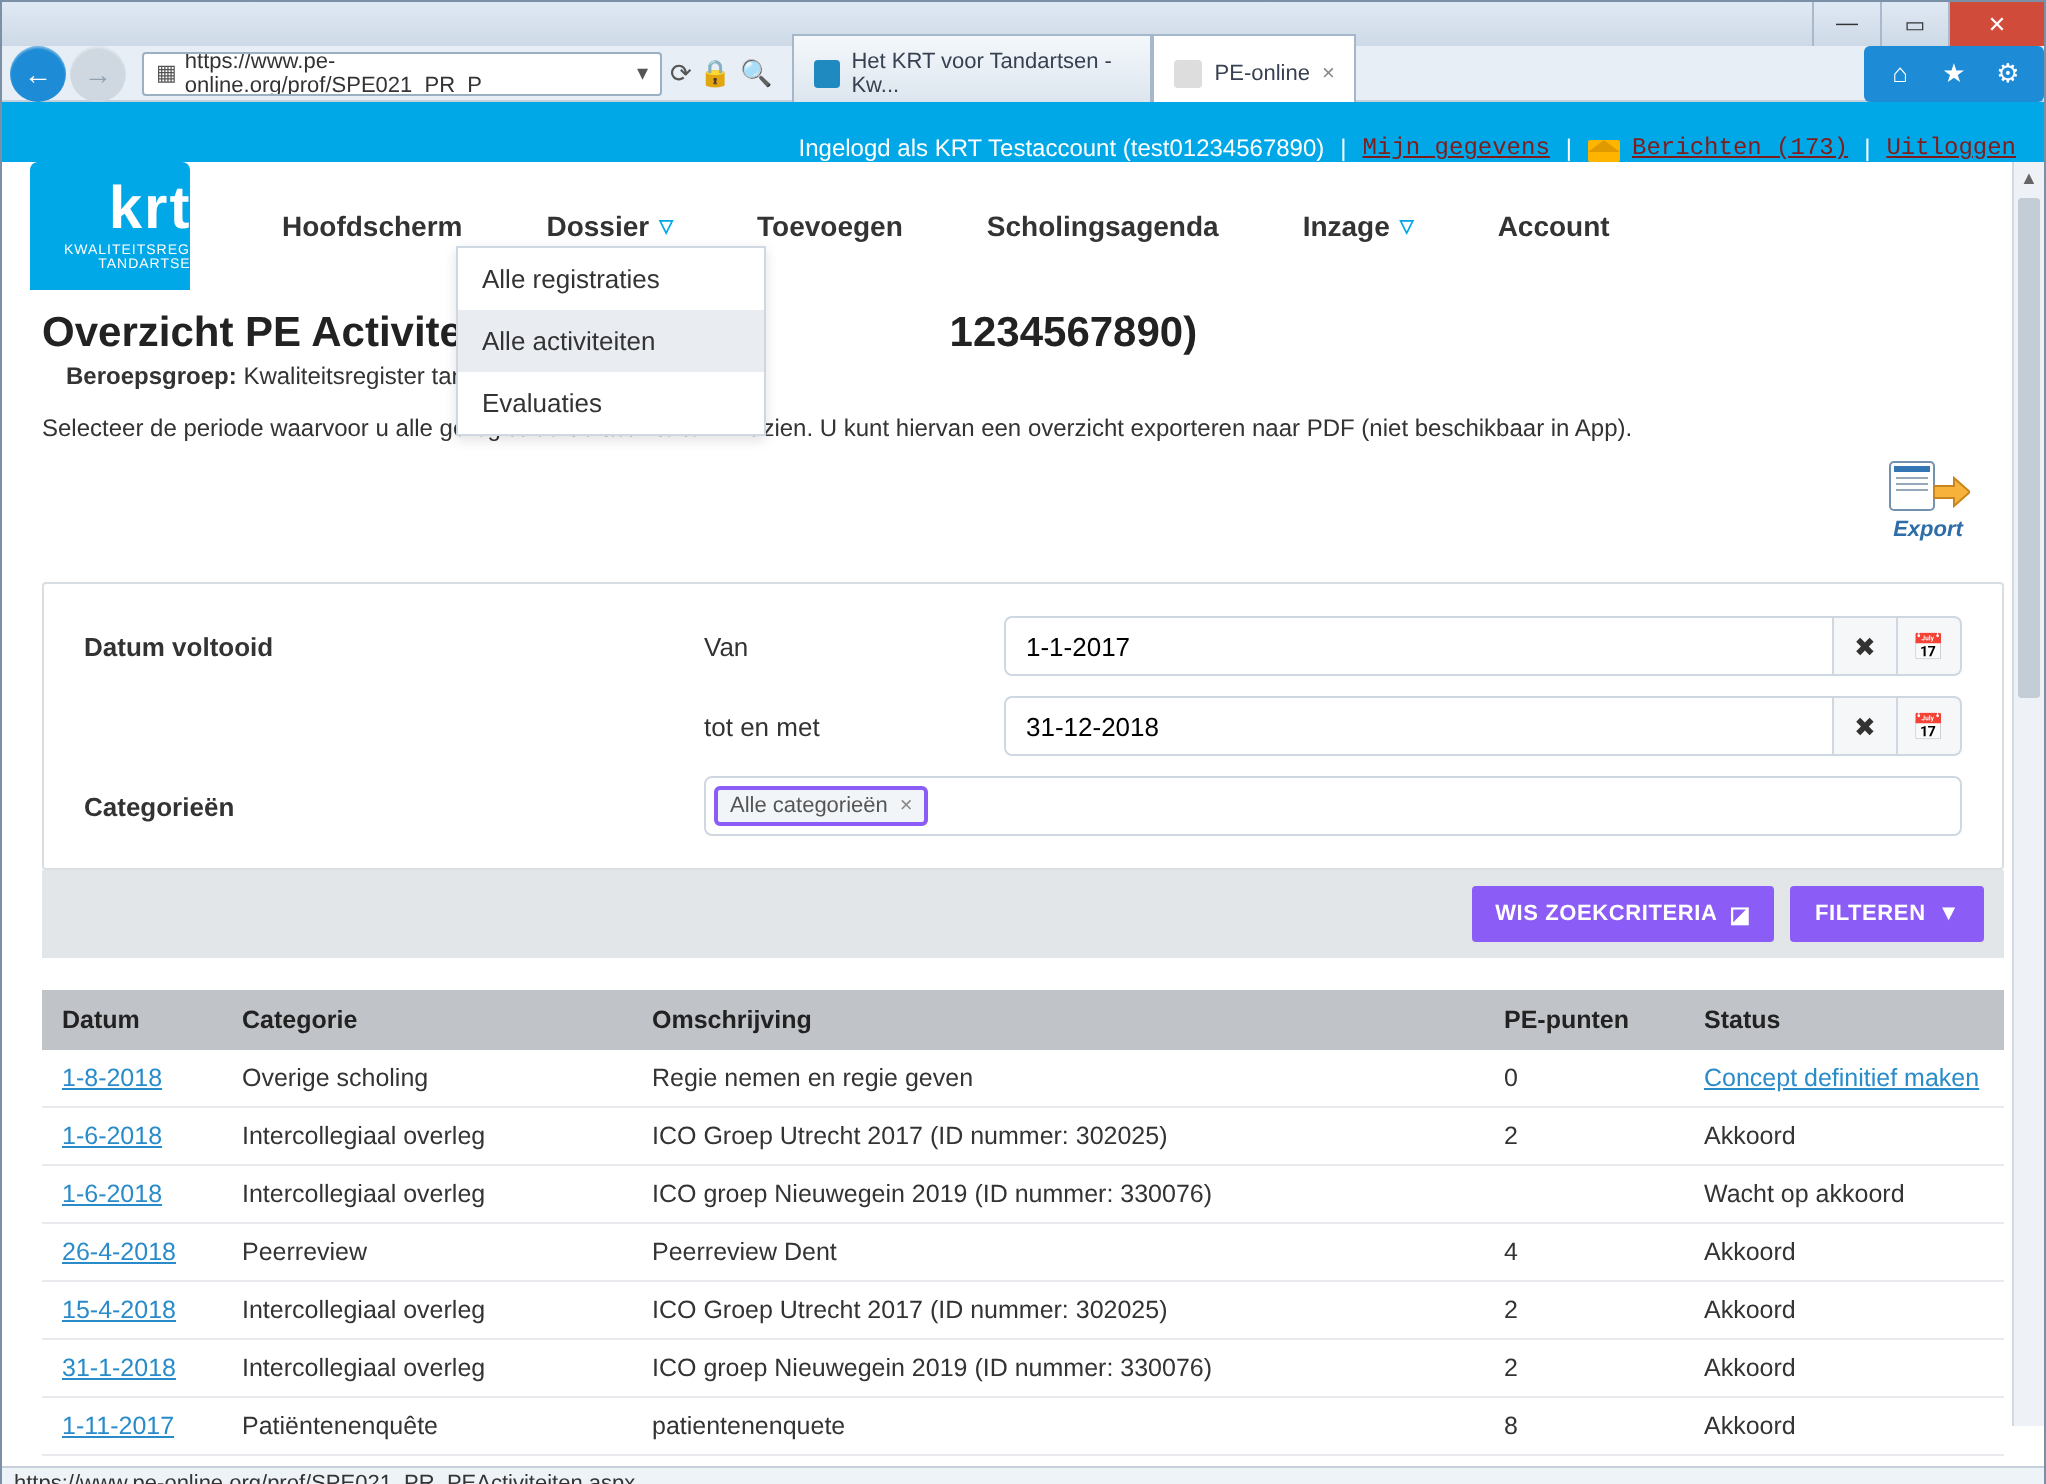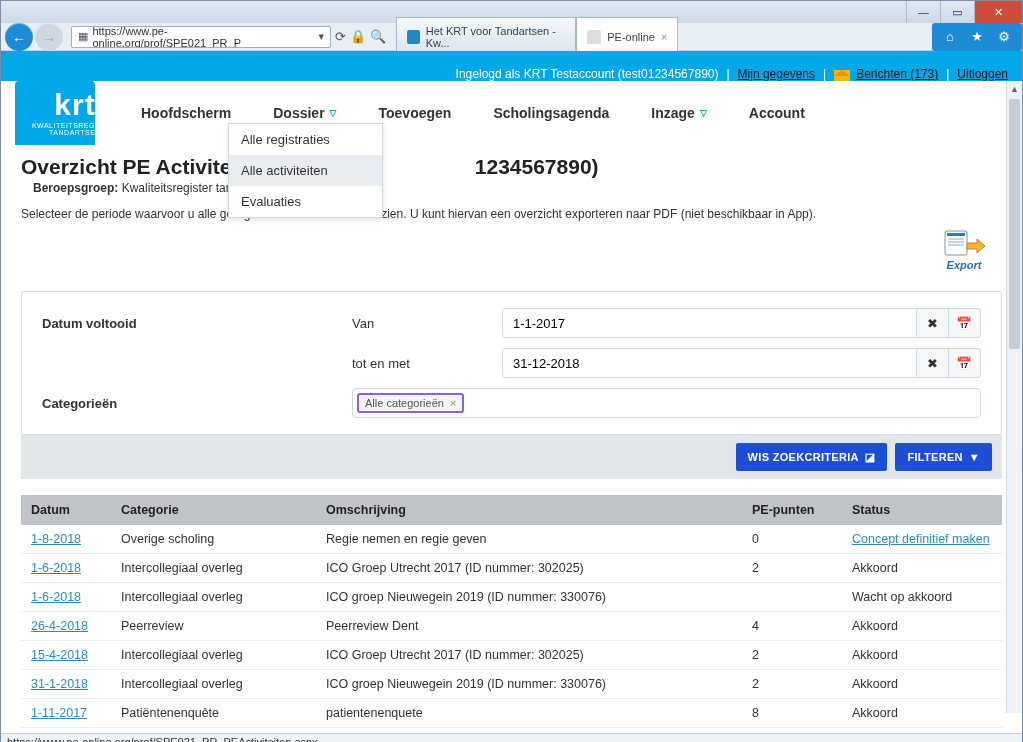--- a/index.html
+++ b/index.html
@@ -24,21 +24,21 @@
     .tab .x { color:#888; font-size:11px; }
     .chrome-icons-right { margin-left:auto; display:flex; align-items:center; gap:11px; padding-right:10px; color:#fff; }
     .chrome-icons-right .ic { width:16px; height:16px; display:inline-flex; align-items:center; justify-content:center; color:#fff; }
 
     .status-bar { height:20px; background:#eef3f8; border-top:1px solid #c6d0da; font-size:11px; color:#333; padding:2px 6px; }
 
     
     .page { background:#fff; height:682px; overflow:hidden; position:relative; }
 
     .topbar { background:#00a8e8; color:#fff; height:30px; display:flex; align-items:flex-end; justify-content:flex-end; padding:0 14px; font-size:12px; gap:4px;}
-    .topbar a { color:#0f172a; text-decoration:underline; }
+    .topbar a { color:#7f1d1d; text-decoration:underline;font-family:Liberation Mono, monospace; }
     .topbar .sep { padding:0 4px; }
     .mailico { display:inline-block; width:16px; height:11px; background:#ffb400; border-radius:1px; position:relative; margin-right:2px; vertical-align:middle;}
     .mailico::before { content:''; position:absolute; left:0; right:0; top:0; border-bottom:6px solid #e09a00; border-left:8px solid transparent; border-right:8px solid transparent;}
 
     .headerrow { display:flex; align-items:center; height:64px; padding:0 14px; background:#fff; }
     .logo { width:80px; height:64px; background:#00a8e8; border-radius:4px 4px 0 0; display:flex; flex-direction:column; align-items:center; justify-content:center; color:#fff;padding-left:40px; }
     .logo .big { font-size:30px; font-weight:700; letter-spacing:1px; line-height:1;}
     .logo .small { font-size:7px; letter-spacing:.5px; margin-top:2px; text-align:center;}
     .mainnav { display:flex; gap:30px; margin-left:40px; font-size:14px; color:#333;font-weight:bold; }
     .mainnav .navitem { display:flex; align-items:center; gap:5px; cursor:pointer; padding:4px 6px;}
@@ -63,21 +63,21 @@
     .date-wrap { flex:1; display:flex; align-items:center; gap:0;}
     .date-input { flex:1; height:30px; border:1px solid #cfd8e0; border-radius:4px 0 0 4px; padding:0 10px; font-size:13px; background:#fff;}
     .date-ctrl { width:32px; height:30px; border:1px solid #cfd8e0; border-left:none; display:flex; align-items:center; justify-content:center; background:#f5f7f9; color:#333; font-size:13px;}
     .date-ctrl:last-child { border-radius:0 4px 4px 0;}
     .catwrap { flex:1;}
     .cat-outer { border:1px solid #cfd8e0; border-radius:4px; padding:4px; min-height:30px;}
     .cat-chip { display:inline-flex; align-items:center; gap:6px; border:2px solid #8b5cf6; background:#f2f5f8; border-radius:3px; padding:2px 6px; font-size:11px; color:#555;}
     .cat-chip .chip-x { color:#888; cursor:pointer;}
 
     .filteractions { margin:0 20px; height:44px; background:#e3e6e9; display:flex; align-items:center; justify-content:flex-end; gap:8px; padding:0 10px;}
-    .btn { background:#1d4ed8; color:#fff; border:none; height:28px; padding:0 12px; font-size:11px; font-weight:600; letter-spacing:.3px; border-radius:2px; display:inline-flex; align-items:center; gap:6px; cursor:pointer;}
+    .btn { background:#8b5cf6; color:#fff; border:none; height:28px; padding:0 12px; font-size:11px; font-weight:600; letter-spacing:.3px; border-radius:2px; display:inline-flex; align-items:center; gap:6px; cursor:pointer;}
 
     .tablewrap { margin:16px 20px 0;}
     table { width:100%; border-collapse:collapse; font-size:12.5px;}
     thead th { background:#c0c4c9; text-align:left; padding:8px 10px; font-weight:600; color:#222;}
     tbody td { padding:7px 10px; border-bottom:1px solid #e8eaee; vertical-align:middle;}
     tbody td a.datelink { color:#2a8bc9; text-decoration:underline;}
     tbody td a.statuslink { color:#2a8bc9; text-decoration:underline;}
 
     .scrollhint { position:absolute; right:0; top:30px; bottom:20px; width:16px; background:#eef1f5; border-left:1px solid #d2d9e0;}
     .scrollhint .up,.scrollhint .down{height:16px; display:flex; align-items:center; justify-content:center; color:#666; font-size:9px;}

